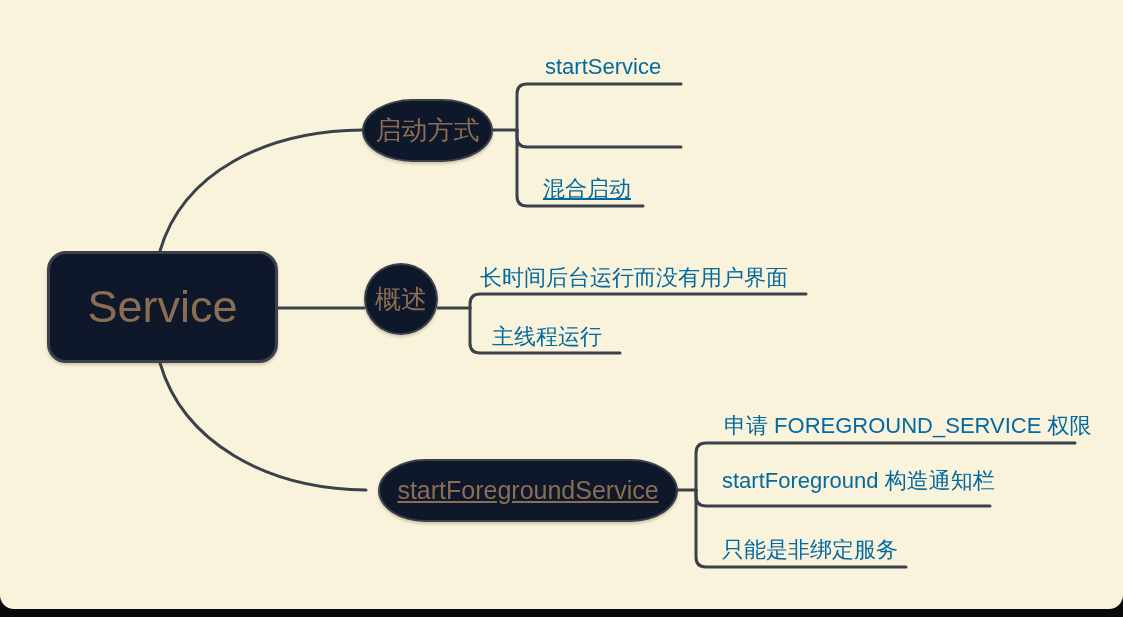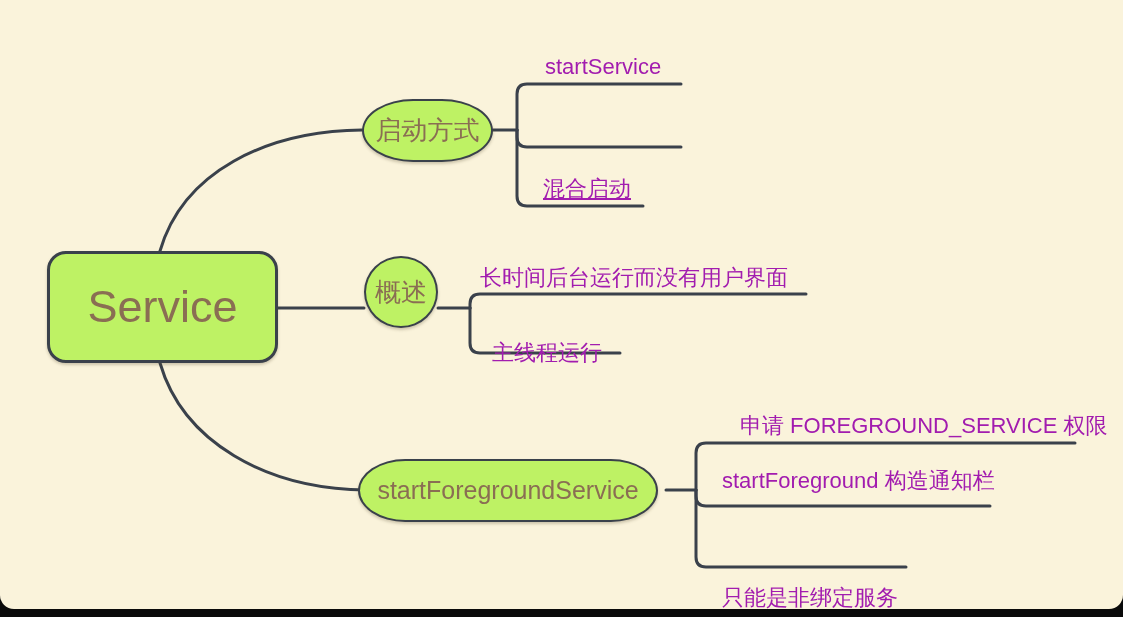--- a/index.html
+++ b/index.html
@@ -11,46 +11,46 @@
   }
   .canvas{
     position:absolute;left:0;top:0;width:1123px;height:609px;
     background:#faf3db;
     border-radius:0 0 14px 14px;
   }
   svg.links{position:absolute;left:0;top:0;width:1123px;height:617px;}
   svg.links path{stroke:#3a414b;stroke-width:3;fill:none;stroke-linecap:round;}
 
   .node{
-    position:absolute;background:#bef264;border:2px solid #3a414b;
+    position:absolute;background:#0f172a;border:2px solid #3a414b;
     display:flex;align-items:center;justify-content:center;
     color:#8a6e53;box-sizing:border-box;
     box-shadow:0 2px 3px rgba(90,80,50,0.28);
     cursor:default;
   }
   .root{
     left:47px;top:251px;width:231px;height:112px;
     border-width:3px;border-radius:19px;font-size:45px;
   }
   .b1{left:362px;top:99px;width:131px;height:63px;border-radius:52px/32px;font-size:26px;}
-  .b2{left:364px;top:256px;width:74px;height:72px;border-radius:50%;font-size:26px;}
-  .b3{left:358px;top:459px;width:300px;height:63px;border-radius:48px/32px;font-size:25px;}
+  .b2{left:364px;top:263px;width:74px;height:72px;border-radius:50%;font-size:26px;}
+  .b3{left:378px;top:459px;width:300px;height:63px;border-radius:48px/32px;font-size:25px;text-decoration:underline;}
 
   .topic{
-    position:absolute;color:#a21caf;font-size:22px;line-height:26px;white-space:nowrap;
+    position:absolute;color:#0369a1;font-size:22px;line-height:26px;white-space:nowrap;
     cursor:default;
   }
   .t-b1c0{left:545px;top:54px;}
   .t-b1c1{left:545px;top:117px;}
   .t-b1c2{left:543px;top:176px;text-decoration:underline;}
   .t-b2c0{left:480px;top:265px;}
-  .t-b2c1{left:492px;top:324px;margin-top:16px;}
-  .t-b3c0{left:740px;top:413px;}
+  .t-b2c1{left:492px;top:324px;}
+  .t-b3c0{left:724px;top:413px;}
   .t-b3c1{left:722px;top:468px;}
-  .t-b3c2{left:722px;top:537px;margin-top:48px;}
+  .t-b3c2{left:722px;top:537px;}
 </style>
 </head>
 <body>
 
 <div class="canvas">
 
   <svg class="links" viewBox="0 0 1123 617" xmlns="http://www.w3.org/2000/svg">
 
     <path d="M 160 251 C 183 172 266 131 362 130"></path>
     <path d="M 240 308 L 364 308"></path>

